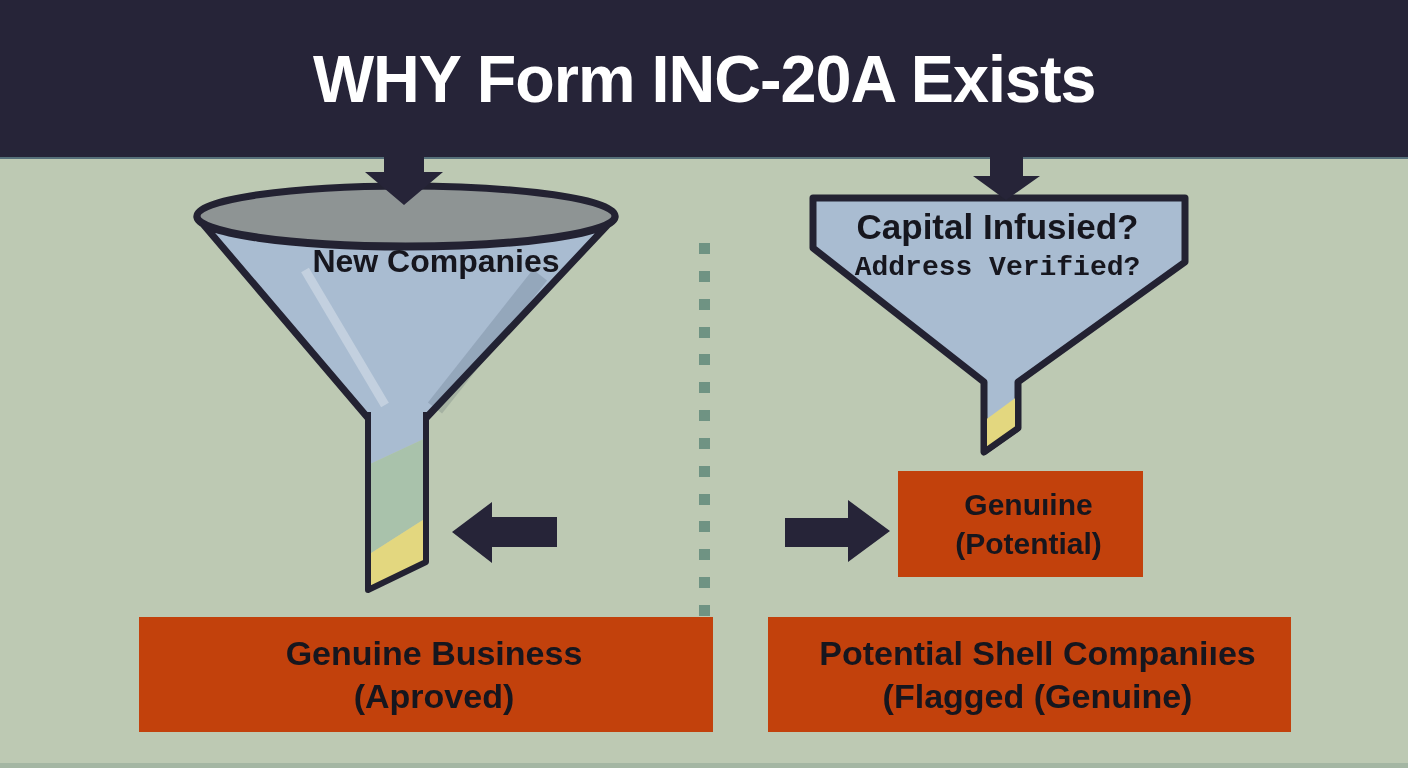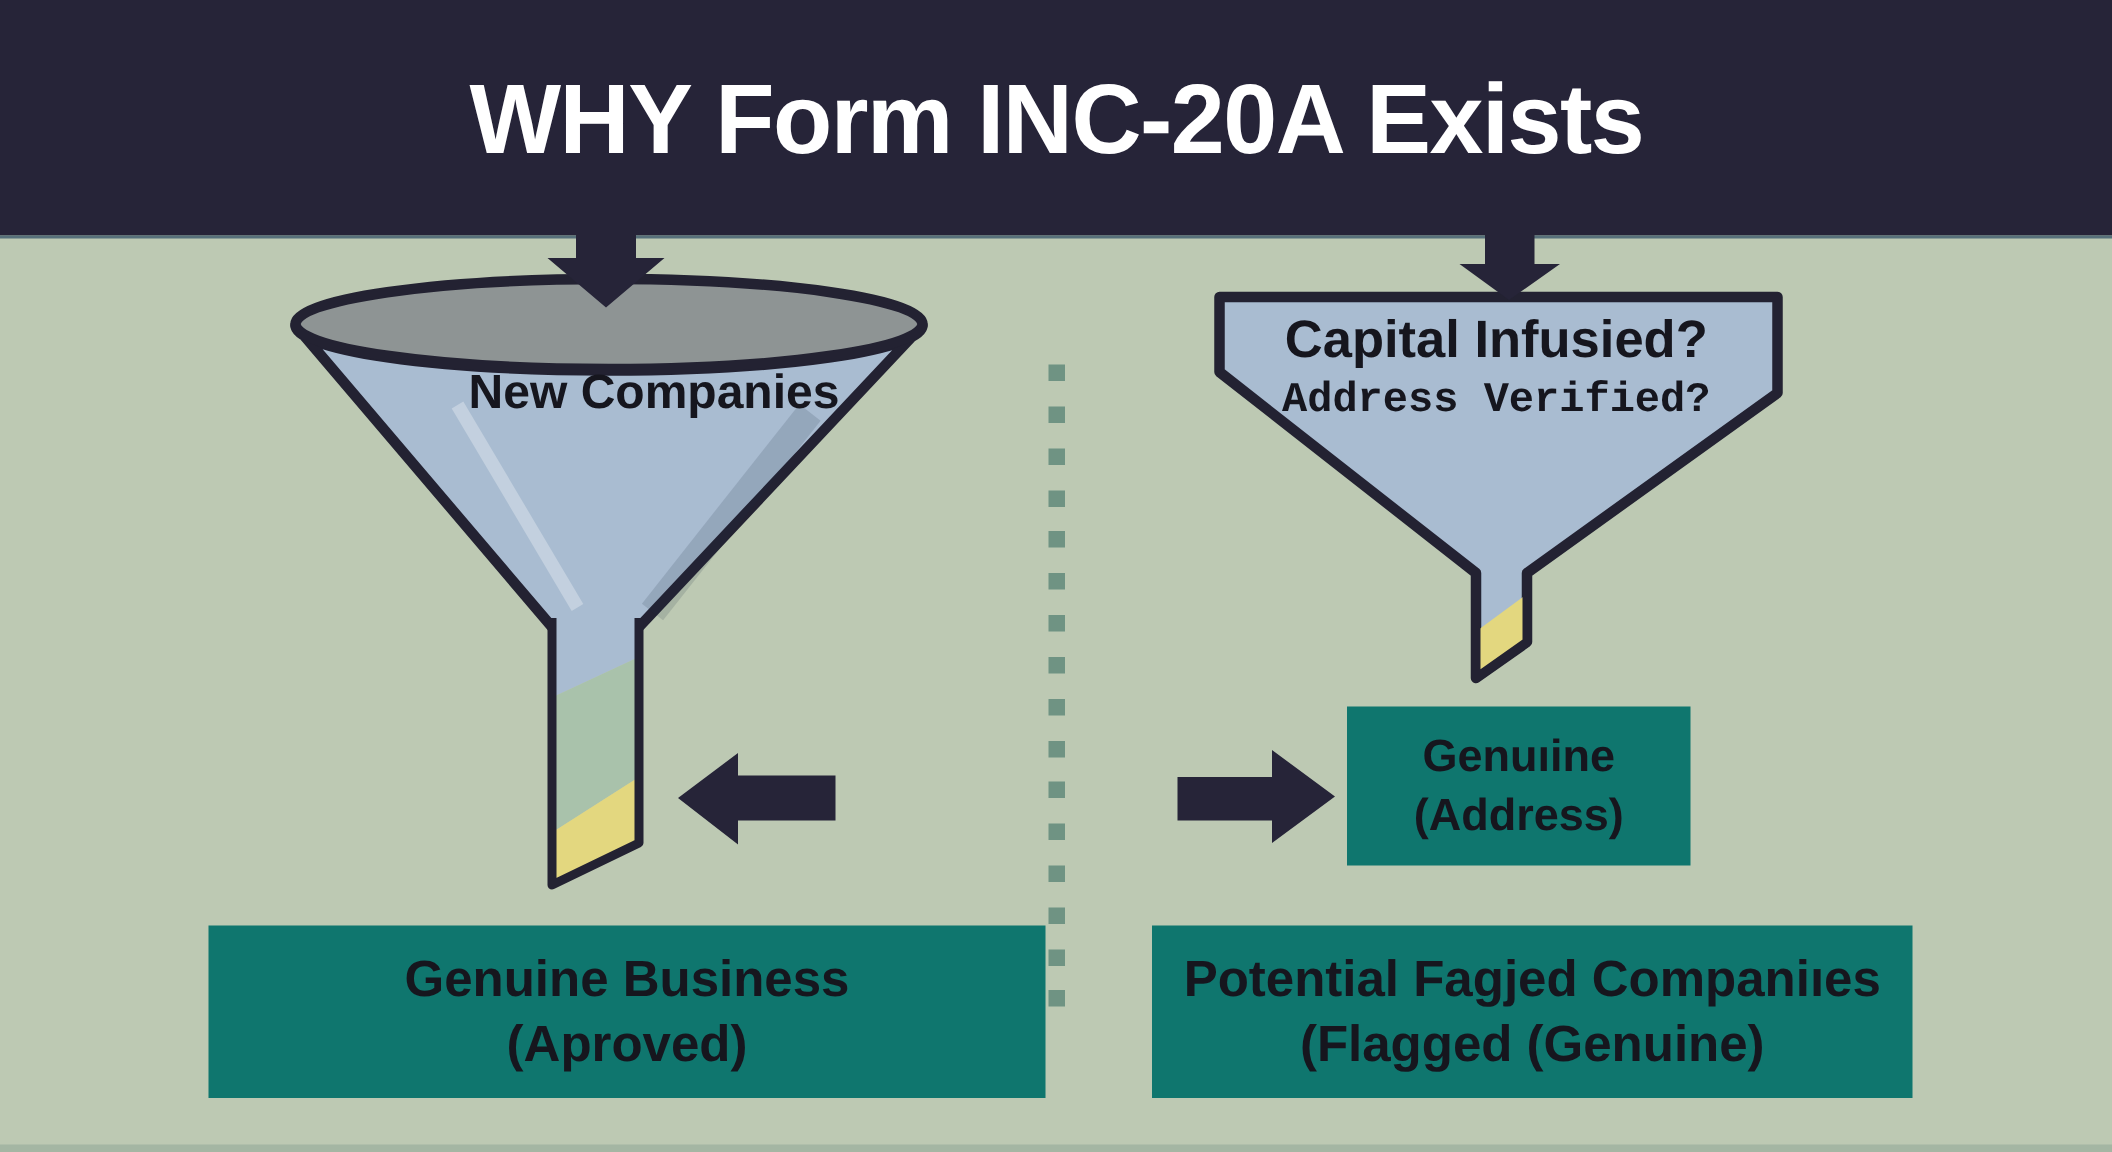--- a/index.html
+++ b/index.html
@@ -59,28 +59,29 @@
 
   .hopper-label {
     left: 825px; top: 206px;
     width: 345px;
   }
   .hopper-label .q1 { font-size: 35px; display: block; }
   .hopper-label .q2 { font-size: 28px; display: block; margin-top: 4px; font-family: Liberation Mono, monospace; }
 
   .teal-box {
     position: absolute;
-    background: #0f766e;
+    background: #c2410c;
     display: flex;
     flex-direction: column;
     align-items: center;
     justify-content: center;
     color: #16161e;
     font-weight: bold;
     text-align: center;
+    padding-left: 16px;
   }
   .left-outcome-box  { left: 139px; top: 617px; width: 558px; height: 115px; font-size: 34px; line-height: 1.25; }
   .right-outcome-box { left: 768px; top: 617px; width: 507px; height: 115px; font-size: 34px; line-height: 1.25; }
   .approved-box      { left: 898px; top: 471px; width: 229px; height: 106px; font-size: 30px; line-height: 1.3; }
 
   .bottom-strip {
     position: absolute;
     left: 0; top: 763px;
     width: 1408px; height: 5px;
     background: #a4b6a3;
@@ -152,28 +153,28 @@
 
   <div class="label funnel-label">New Companies</div>
 
   <div class="label hopper-label">
     <span class="q1">Capital Infusied?</span>
     <span class="q2">Address Verified?</span>
   </div>
 
   <div class="teal-box approved-box">
     <span>Genuıine</span>
-    <span>(Address)</span>
+    <span>(Potential)</span>
   </div>
 
   <div class="teal-box left-outcome-box">
     <span>Genuine Business</span>
     <span>(Aproved)</span>
   </div>
 
   <div class="teal-box right-outcome-box">
-    <span>Potential Fagjed Companiıes</span>
+    <span>Potential Shell Companiıes</span>
     <span>(Flagged (Genuine)</span>
   </div>
 
   <div class="bottom-strip"></div>
 
 </div>
 
 </body></html>

